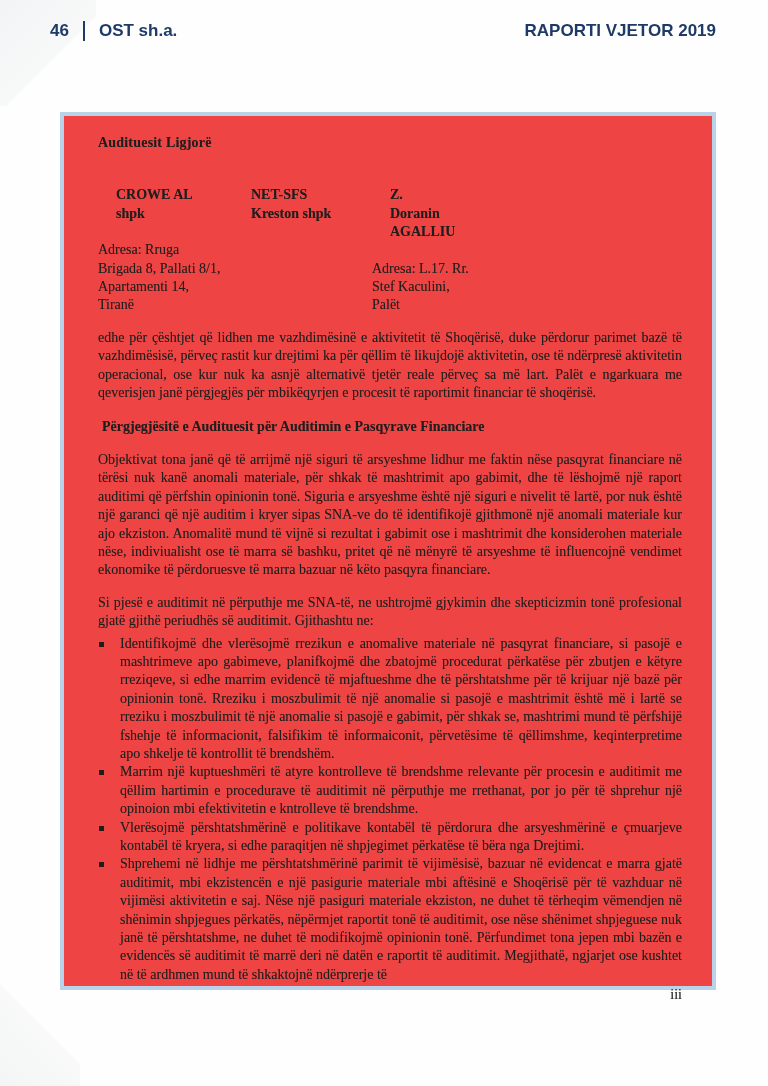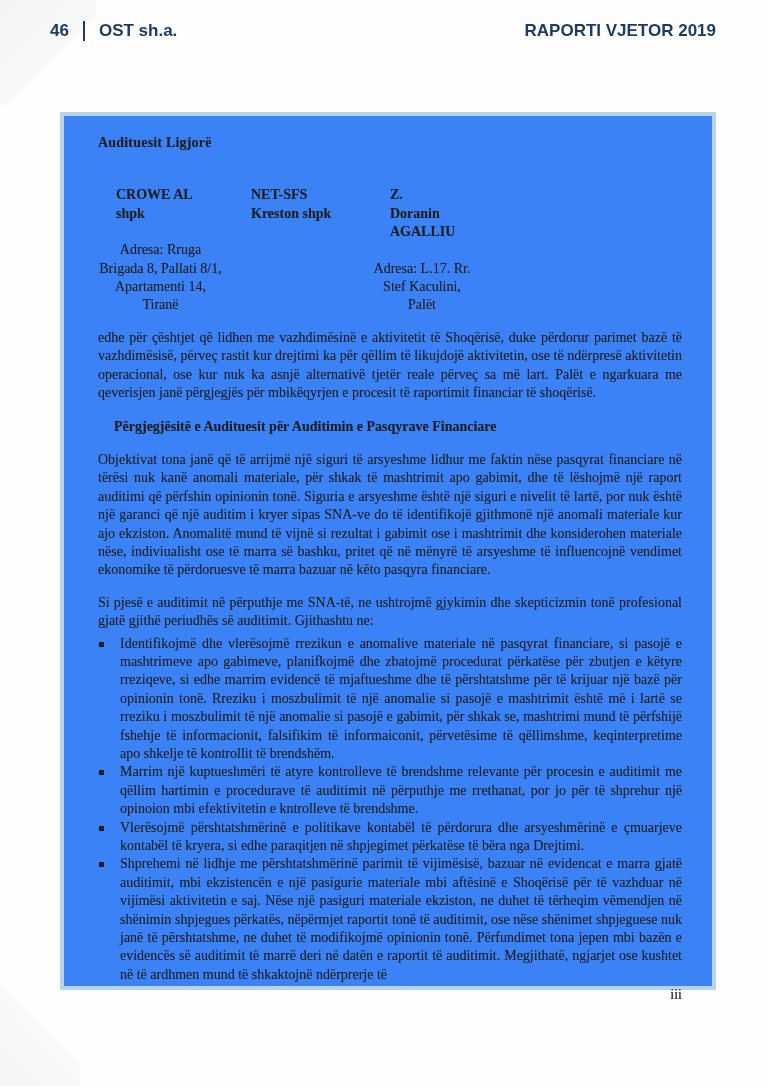--- a/index.html
+++ b/index.html
@@ -32,38 +32,38 @@
     font-family:"Liberation Sans", sans-serif;
     font-weight:bold; font-size:17px; color:#1e3a66;
   }
   .hdr-left { display:flex; align-items:center; gap:12px; }
   .hdr-bar { width:2px; height:20px; background:#1e3a66; margin:0 2px; }
   .doc-box {
     position:absolute; left:60px; top:112px;
     width:656px; height:878px;
     box-sizing:border-box;
     border:4px solid #b9d4ea;
-    background:#3b82f6;
+    background:#ef4444;
     padding:18px 30px 0 34px;
     color:#1e1e1e;
     font-size:14px; line-height:18.4px;
     text-shadow:0 0 0.5px rgba(30,30,30,0.35);
   }
   .doc-title { margin:0; font-weight:bold; letter-spacing:.2px; }
   .auditors {
     display:grid;
     grid-template-columns:135px 139px 138px 1fr;
     margin-top:16px;
   }
   .auditor { padding-right:10px; }
   .auditor:last-child { padding-right:38px; }
   .auditor-name { margin:18px; font-weight:bold; }
-  .auditor-addr { margin:0;text-align:center; }
+  .auditor-addr { margin:0; }
   .para { margin:14px 0 0; text-align:justify; }
-  .doc-heading { margin:16px 16px 0; font-weight:bold; }
+  .doc-heading { margin:16px 4px 0; font-weight:bold; }
   .bullets { list-style:none; margin:4px 0 0; padding:0 0 0 22px; }
   .bullets li { position:relative; text-align:justify; }
   .bullet-marker {
     position:absolute; left:-21px; top:7px;
     width:5px; height:5px; background:#1e1e1e;
   }
   .roman-num { margin:2px 0 12px; text-align:right; }
 </style>
 </head>
 <body>

